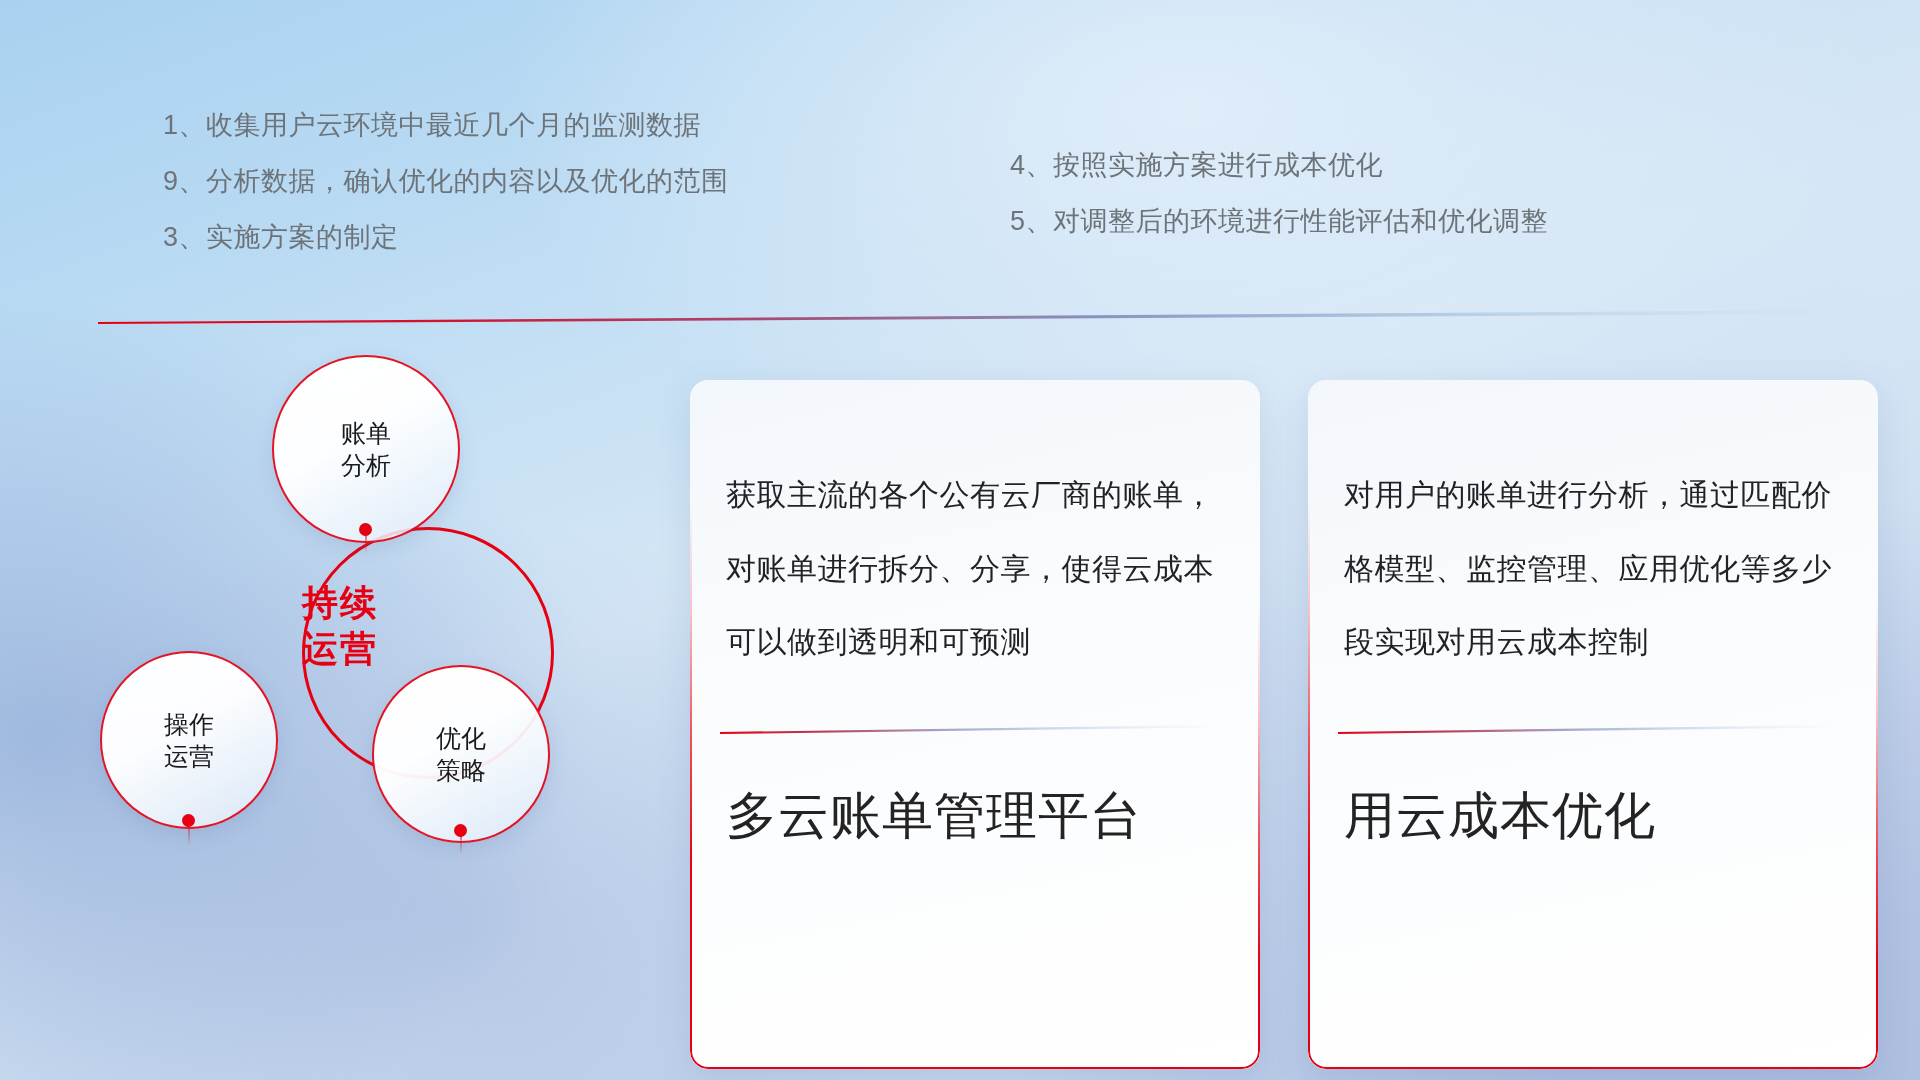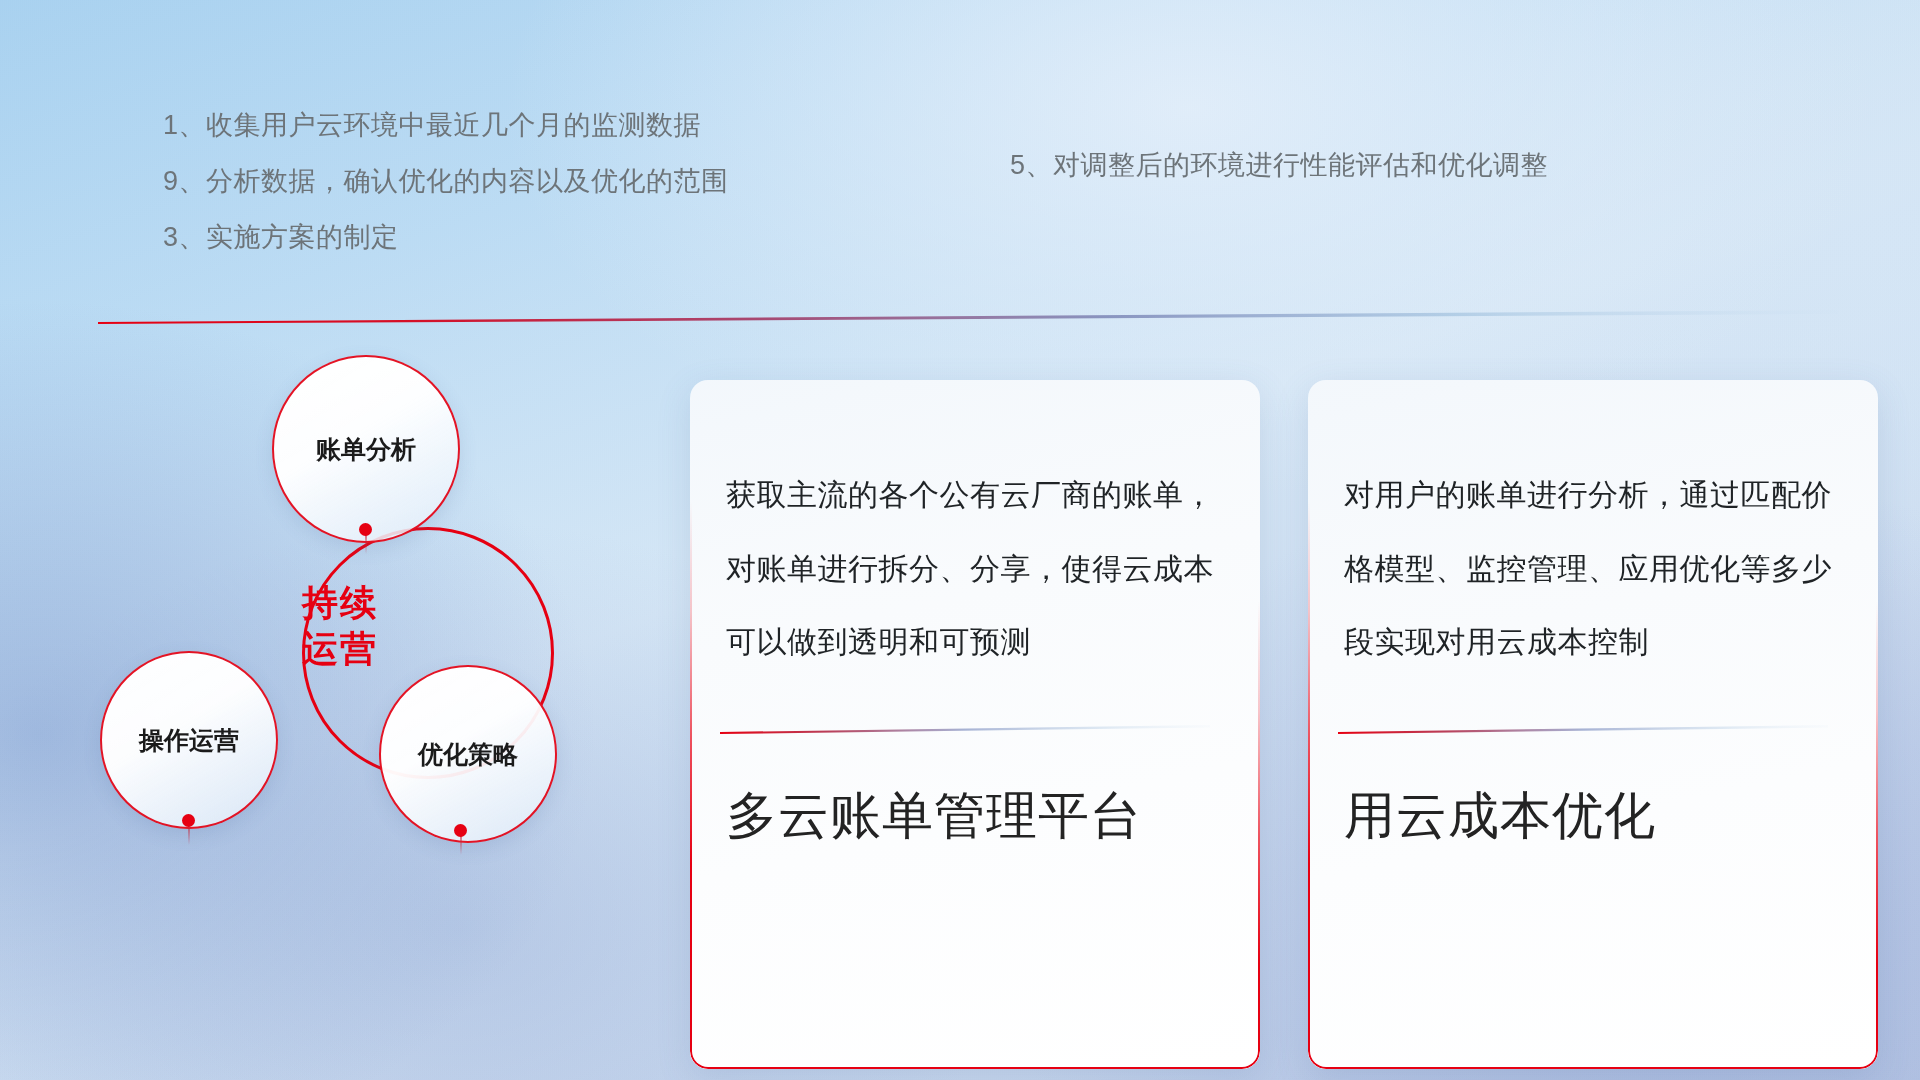--- a/index.html
+++ b/index.html
@@ -87,31 +87,32 @@
   }
   .node {
     position: absolute;
     border-radius: 50%;
     box-sizing: border-box;
     border: 2px solid rgba(226,0,18,.92);
     background:
       linear-gradient(150deg, rgba(255,255,255,.99) 0%, rgba(255,255,255,.97) 42%, rgba(238,245,252,.88) 78%, rgba(226,238,250,.8) 100%);
     box-shadow: 0 6px 18px rgba(80,110,160,.16);
     display: flex;
+    flex-direction: column;
     align-items: center;
     justify-content: center;
     color: #1b1b1b;
-    font-weight: bold;
+    font-weight: normal;
     font-size: 25px;
     line-height: 1.28;
     z-index: 3;
   }
   #node-top    { left: 172px; top: 0px;   width: 188px; height: 188px; }
   #node-left   { left: 0px;   top: 296px; width: 178px; height: 178px; text-align: center; }
-  #node-right  { left: 279px; top: 310px; width: 178px; height: 178px; }
+  #node-right  { left: 272px; top: 310px; width: 178px; height: 178px; }
 
   .node-dot {
     position: absolute;
     width: 13px; height: 13px;
     border-radius: 50%;
     background: #e60012;
     z-index: 5;
   }
   .node-tail {
     position: absolute;
@@ -206,20 +207,21 @@
 <div id="bg"></div>
 <div id="bg-noise"></div>
 
 <div id="bullets-left">
   <div class="bullet-line">1、收集用户云环境中最近几个月的监测数据</div>
   <div class="bullet-line">9、分析数据，确认优化的内容以及优化的范围</div>
   <div class="bullet-line">3、实施方案的制定</div>
 </div>
 
 <div id="bullets-right">
+  <div class="bullet-line">4、按照实施方案进行成本优化</div>
   <div class="bullet-line">5、对调整后的环境进行性能评估和优化调整</div>
 </div>
 
 <div id="divider">
   <svg width="1740" height="14" viewBox="0 0 1740 14" preserveAspectRatio="none" aria-hidden="true">
     <defs>
       <linearGradient id="divgrad" x1="0" y1="0" x2="1" y2="0">
         <stop offset="0%" stop-color="#e60012" stop-opacity="1"></stop>
         <stop offset="18%" stop-color="#d51027" stop-opacity="1"></stop>
         <stop offset="38%" stop-color="#a5406a" stop-opacity=".95"></stop>

